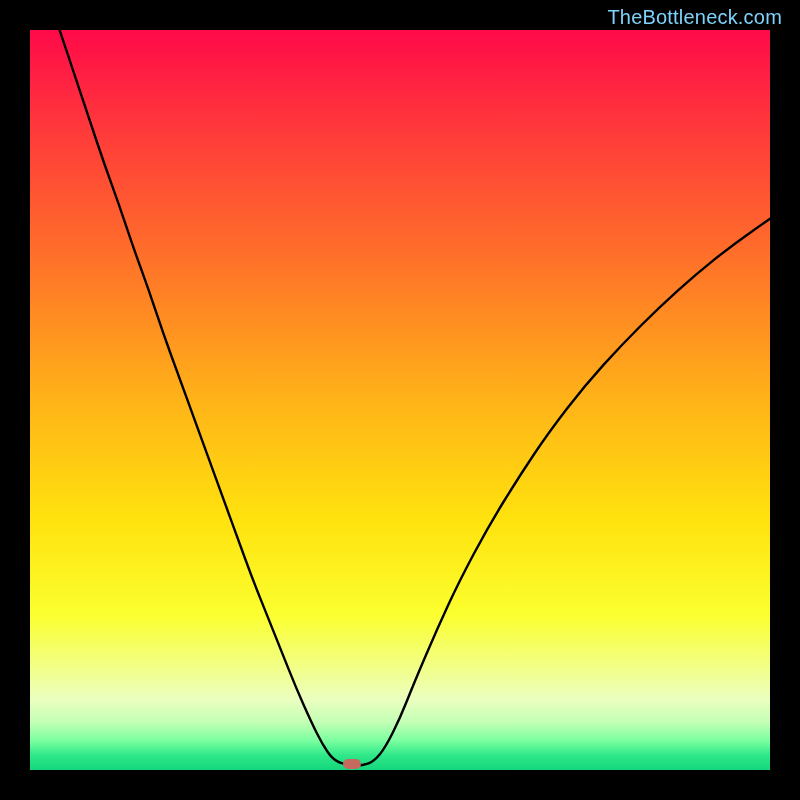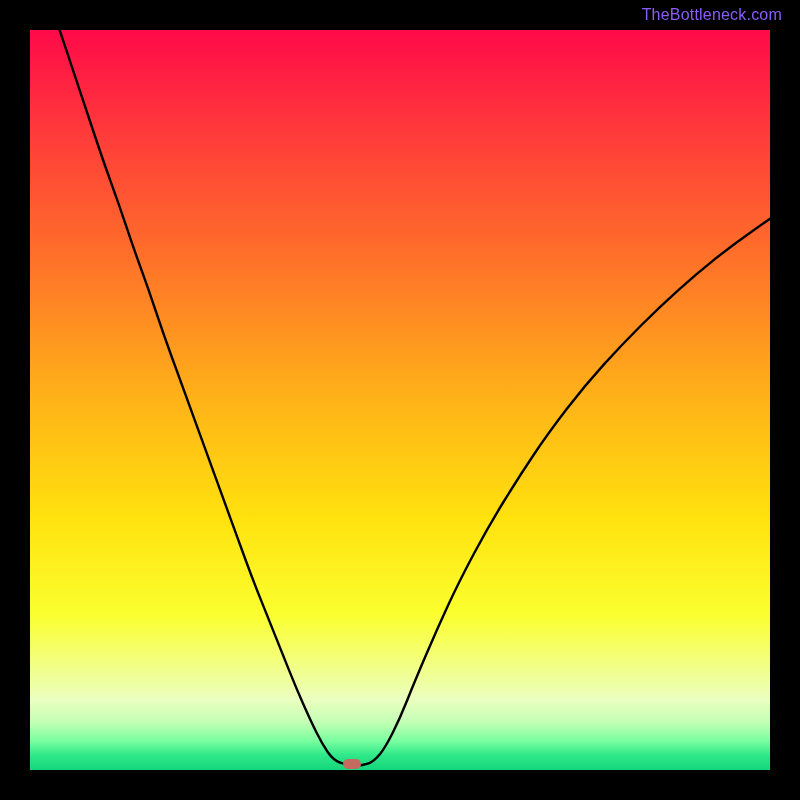--- a/index.html
+++ b/index.html
@@ -40,22 +40,22 @@
     position: absolute;
     width: 18px;
     height: 10px;
     border-radius: 5px;
     transform: translate(-50%, -50%);
   }
   .watermark {
     position: absolute;
     top: 6px;
     right: 18px;
-    font-size: 16px;
-    color: #8b5cf6;
+    font-size: 20px;
+    color: #7dd3fc;
     font-weight: 500;
     letter-spacing: 0.2px;
     user-select: none;
   }
 </style>
 </head>
 <body>
 
 <div class="frame">
 

